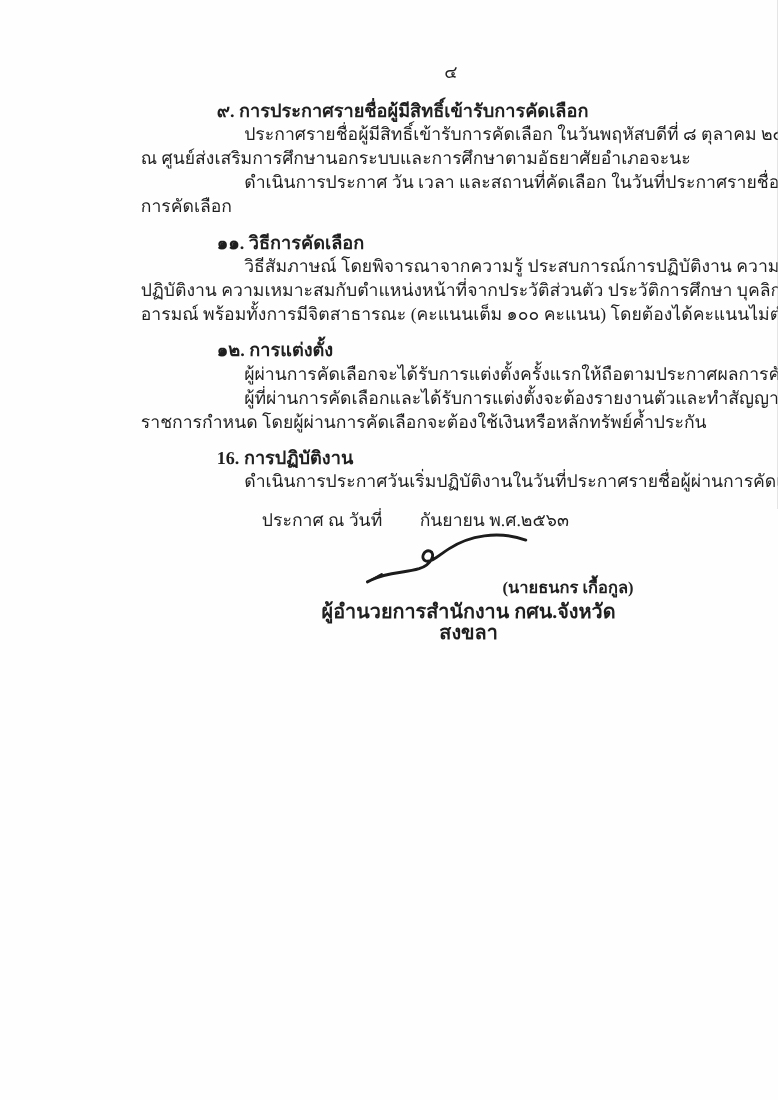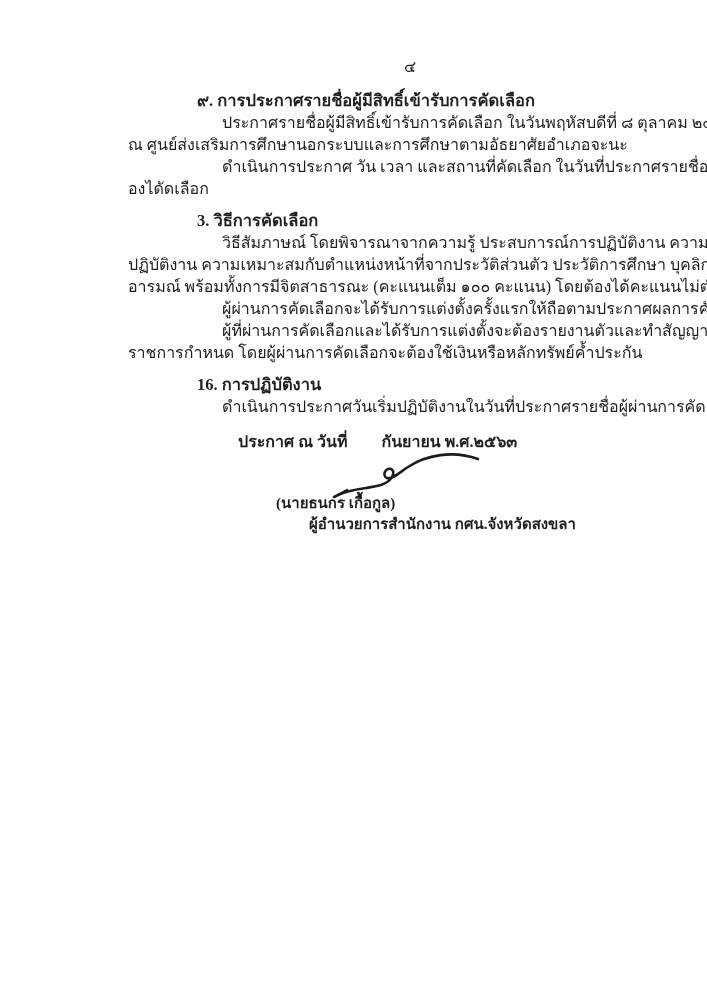--- a/index.html
+++ b/index.html
@@ -38,72 +38,72 @@
     font-size:16px;
     line-height:22px;
     white-space:nowrap;         
   }
   .line.first{margin-left:94px;}  
   .line.flush{margin-left:0;}
   .date-line{
     margin:13px 0 0 110px;
     font-size:16px;
     line-height:22px;
-    font-weight:bold;
   }
   .day-gap{display:inline-block;width:34px;}  
   .sig-area{
     position:relative;
     height:36px;
     margin-top:2px;
   }
   .sig-area svg{
     position:absolute;
     left:200px;top:-6px;
   }
   .sig-name{
     width:300px;margin:2px 0 0 148px;
-    text-align:left;
+    text-align:right;
     font-size:15px;font-weight:bold;
     line-height:21px;
   }
   .sig-title{
     width:300px;margin:1px 0 0 148px;
-    text-align:right;
-    font-size:15px;font-weight:bold;
+    text-align:center;
+    font-size:18px;font-weight:bold;
     line-height:19px;
   }
 </style>
 </head>
 <body>
 
 <div class="page">
   <div class="content">
 
     <div class="page-number">๔</div>
 
     <div class="doc-section">
       <h3 class="sec-heading">๙. การประกาศรายชื่อผู้มีสิทธิ์เข้ารับการคัดเลือก</h3>
       <p class="line first">ประกาศรายชื่อผู้มีสิทธิ์เข้ารับการคัดเลือก ในวันพฤหัสบดีที่ ๘ ตุลาคม ๒๕๖๓</p>
       <p class="line flush">ณ ศูนย์ส่งเสริมการศึกษานอกระบบและการศึกษาตามอัธยาศัยอำเภอจะนะ</p>
     </div>
 
     <div class="doc-section">
       <p class="line first">ดำเนินการประกาศ วัน เวลา และสถานที่คัดเลือก ในวันที่ประกาศรายชื่อผู้มีสิทธิ์เข้ารับ</p>
-      <p class="line flush">องไดัดเลือก</p>
+      <p class="line flush">การคัดเลือก</p>
     </div>
 
     <div class="doc-section">
-      <h3 class="sec-heading">3. วิธีการคัดเลือก</h3>
+      <h3 class="sec-heading">๑๑. วิธีการคัดเลือก</h3>
       <p class="line first">วิธีสัมภาษณ์ โดยพิจารณาจากความรู้ ประสบการณ์การปฏิบัติงาน ความสามารถที่จะ</p>
       <p class="line flush">ปฏิบัติงาน ความเหมาะสมกับตำแหน่งหน้าที่จากประวัติส่วนตัว ประวัติการศึกษา บุคลิกภาพและวุฒิภาวะทาง</p>
       <p class="line flush">อารมณ์ พร้อมทั้งการมีจิตสาธารณะ (คะแนนเต็ม ๑๐๐ คะแนน) โดยต้องได้คะแนนไม่ต่ำกว่าร้อยละ ๘๐</p>
     </div>
 
     <div class="doc-section">
+      <h3 class="sec-heading">๑๒. การแต่งตั้ง</h3>
       <p class="line first">ผู้ผ่านการคัดเลือกจะได้รับการแต่งตั้งครั้งแรกให้ถือตามประกาศผลการคัดเลือกเป็นการ</p>
     </div>
 
     <div class="doc-section">
       <p class="line first">ผู้ที่ผ่านการคัดเลือกและได้รับการแต่งตั้งจะต้องรายงานตัวและทำสัญญาจ้างตามแบบที่</p>
       <p class="line flush">ราชการกำหนด โดยผู้ผ่านการคัดเลือกจะต้องใช้เงินหรือหลักทรัพย์ค้ำประกัน</p>
     </div>
 
     <div class="doc-section">
       <h3 class="sec-heading">16. การปฏิบัติงาน</h3>

